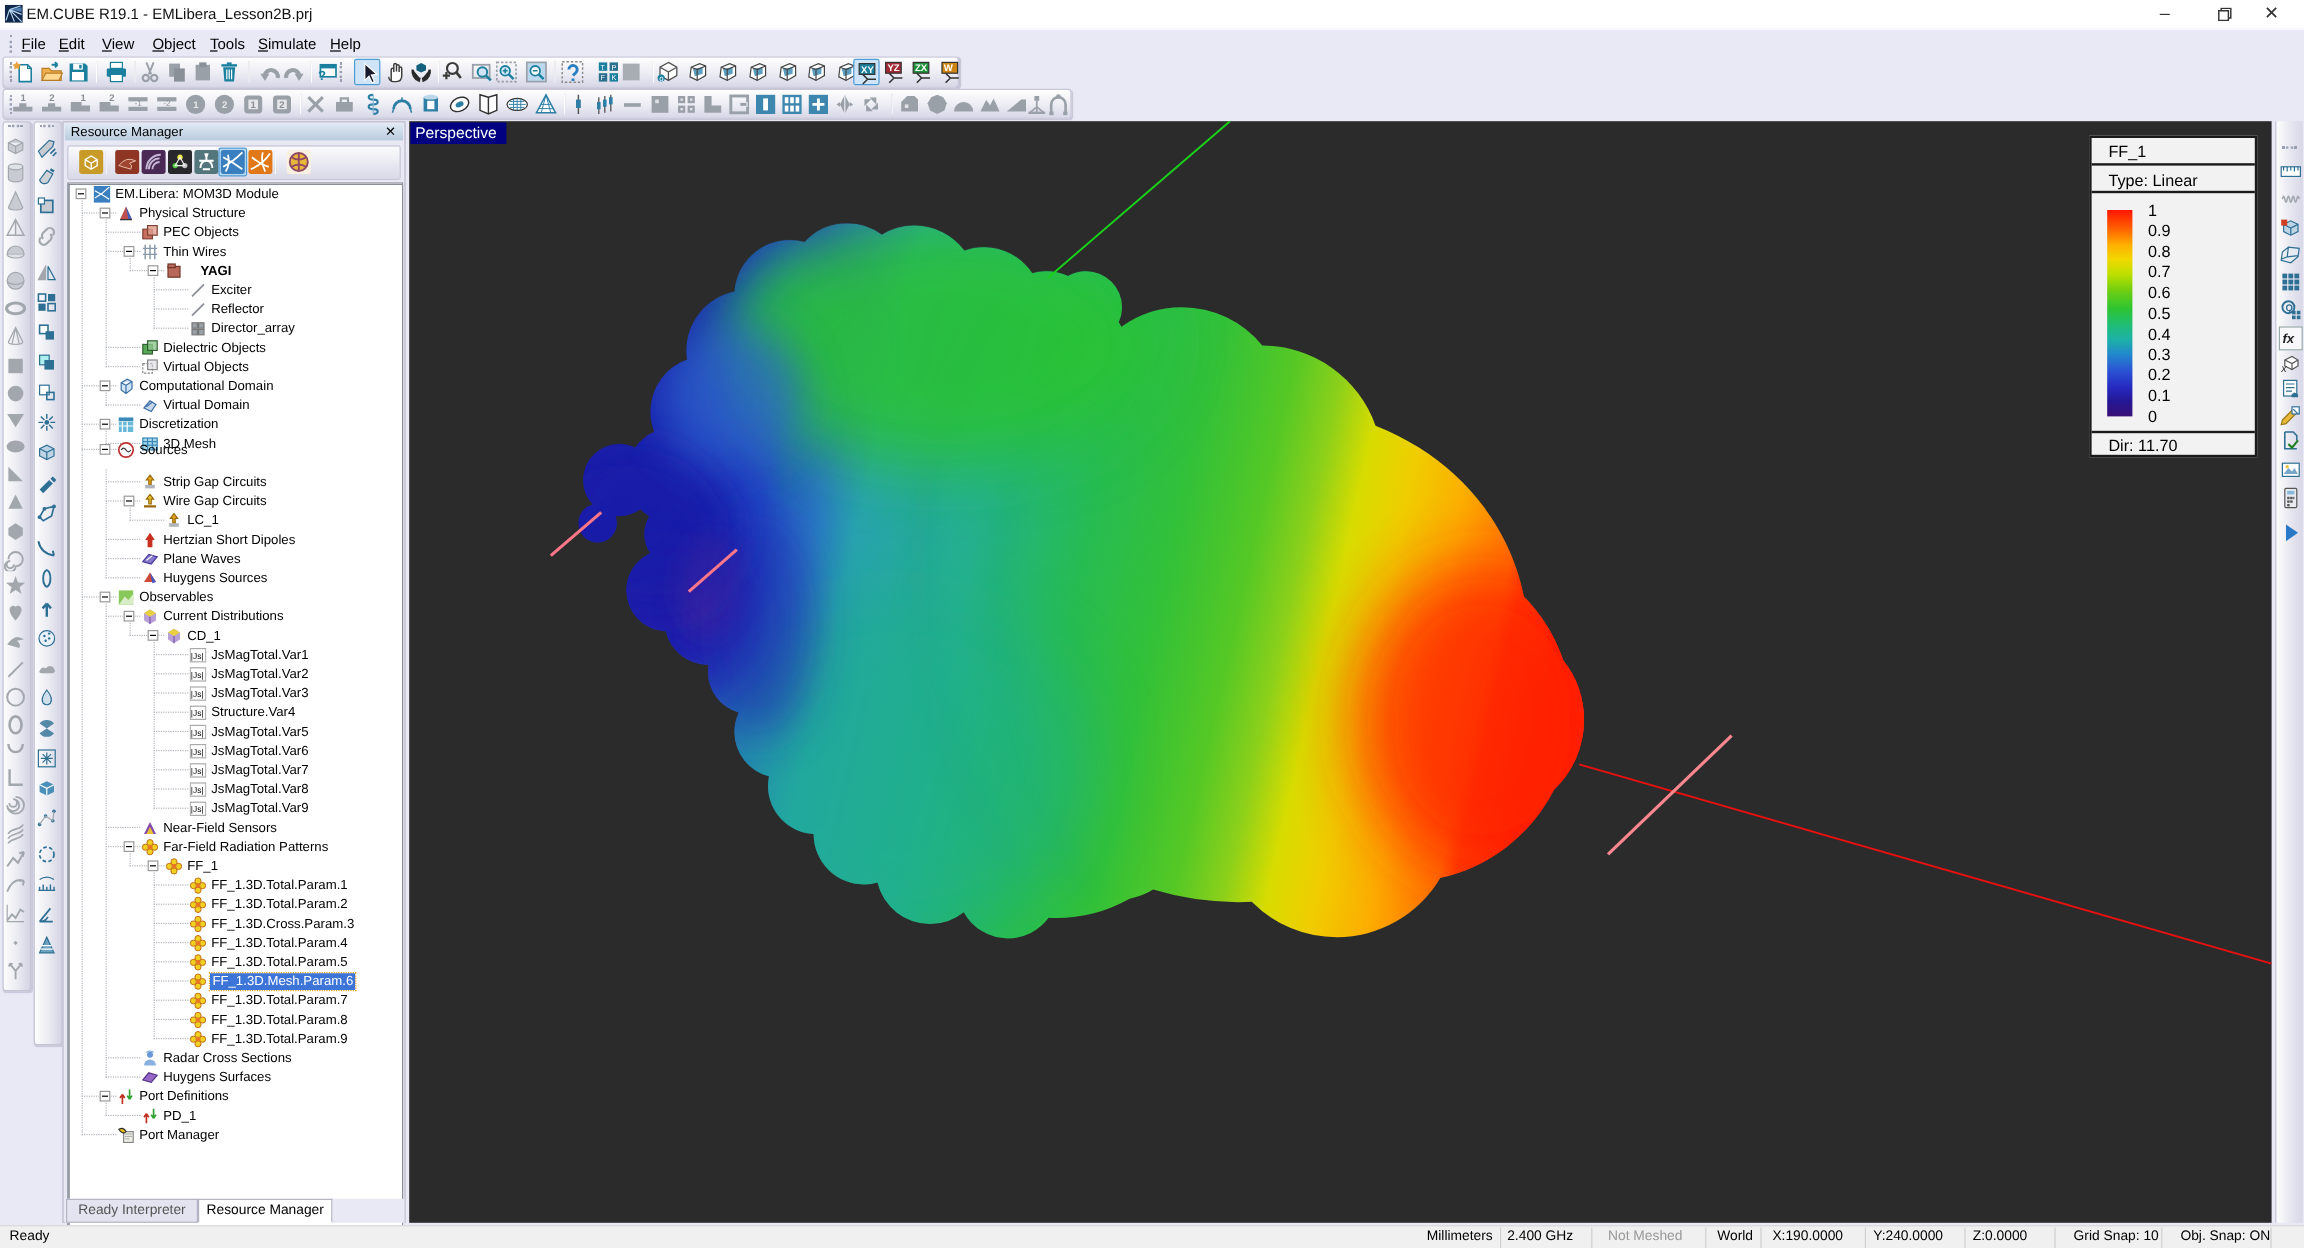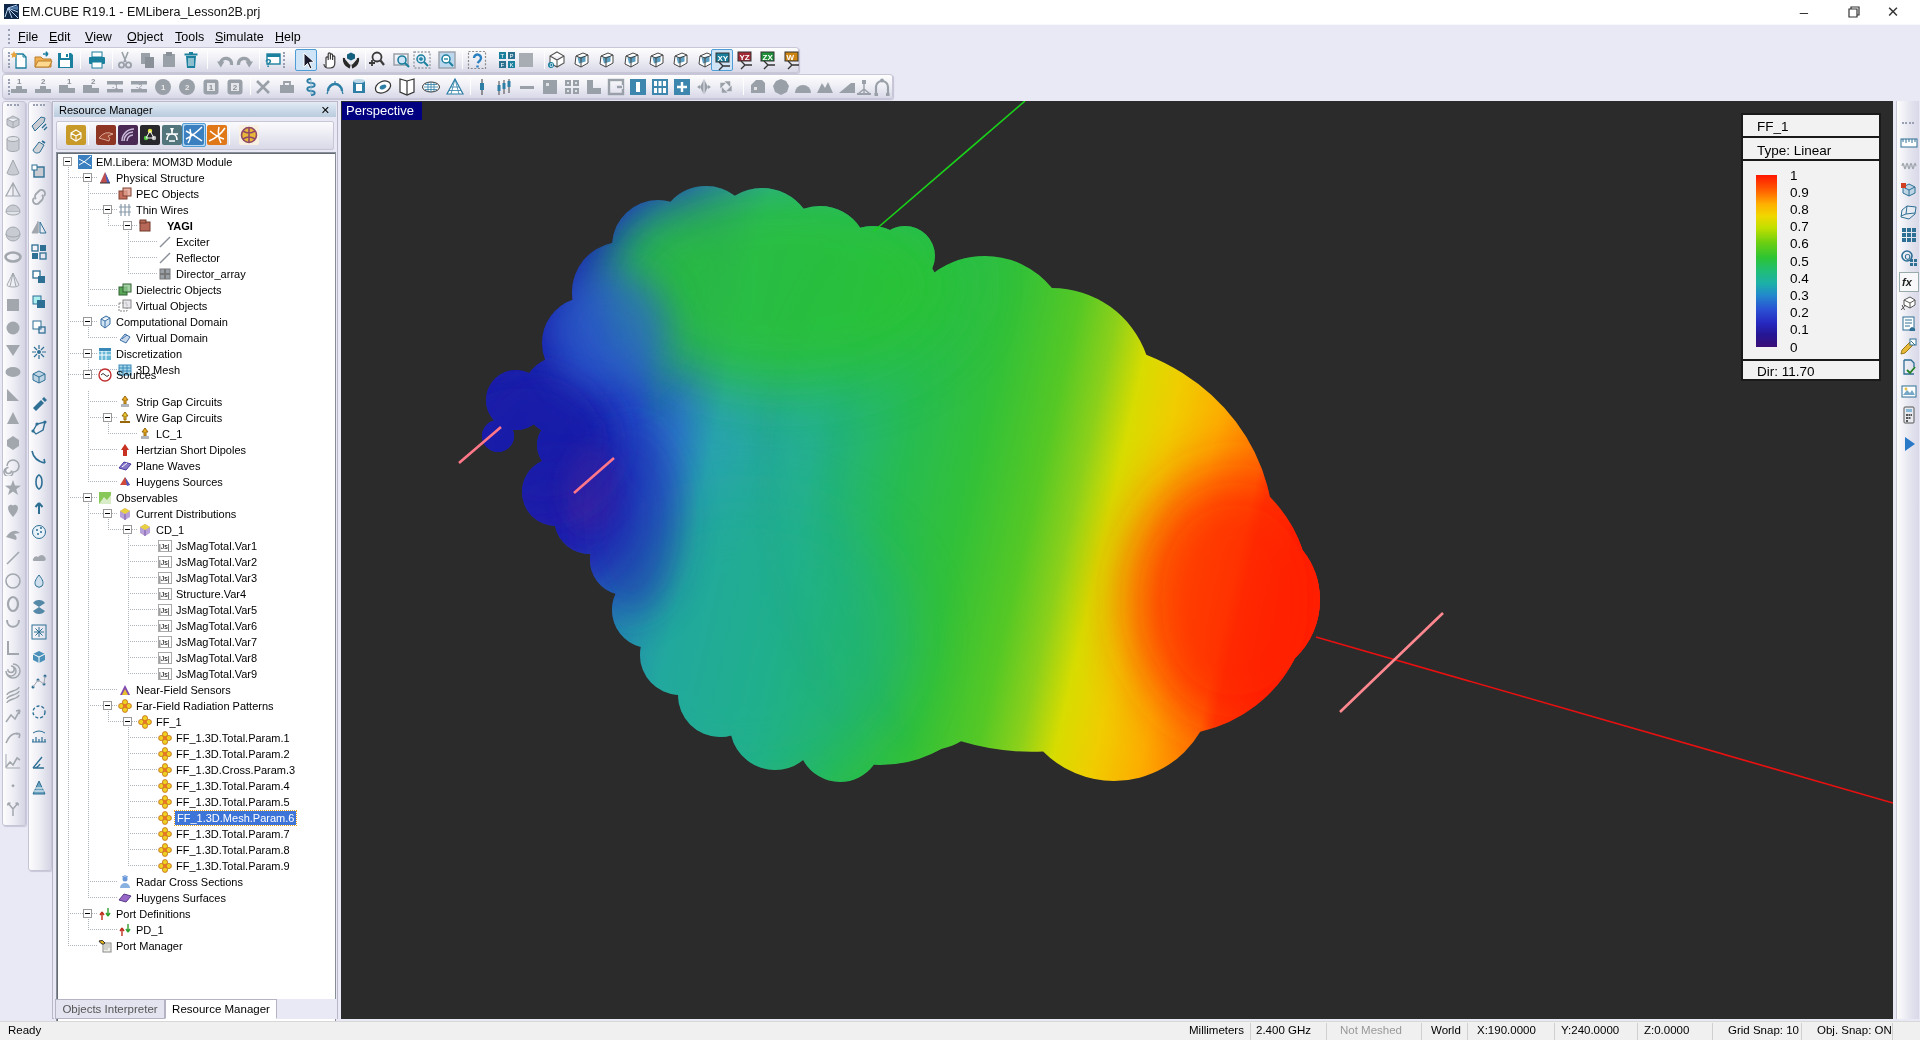--- a/index.html
+++ b/index.html
@@ -1299,21 +1299,21 @@
           <div class="ticon" style="left:41px"><svg width="14" height="14" viewBox="0 0 14 14">
               <rect x="5" y="4" width="8" height="9" fill="#f0f0e8" stroke="#888"></rect>
               <path d="M6 6 h6 M6 8 h6 M6 10 h4" stroke="#999" stroke-width=".7"></path>
               <path d="M1 2 q4 -2 6 2 q-3 3 -6 -2 z" fill="#e8b818" stroke="#303030"></path>
             </svg></div>
           <div class="tlabel" style="left:59px">Port Manager</div>
         </div>
 </div>
     </div>
 <div class="tabs">
-<div class="tab" style="left:1px;width:110px">Objects Interpreter</div>
+<div class="tab" style="left:1px;width:110px">Ready Interpreter</div>
 <div class="tab active" style="left:111px;width:112px">Resource Manager</div>
 </div>
 </div>
 
 <div id="viewport">
 <svg width="1552" height="918" viewBox="341 101 1552 918" style="position:absolute;left:0;top:0">
       <defs>
 <linearGradient id="basejet" x1="460" y1="500" x2="1340" y2="700" gradientUnits="userSpaceOnUse">
  <stop offset="0" stop-color="#181fa6"></stop>
  <stop offset="0.05" stop-color="#1a24ae"></stop>

